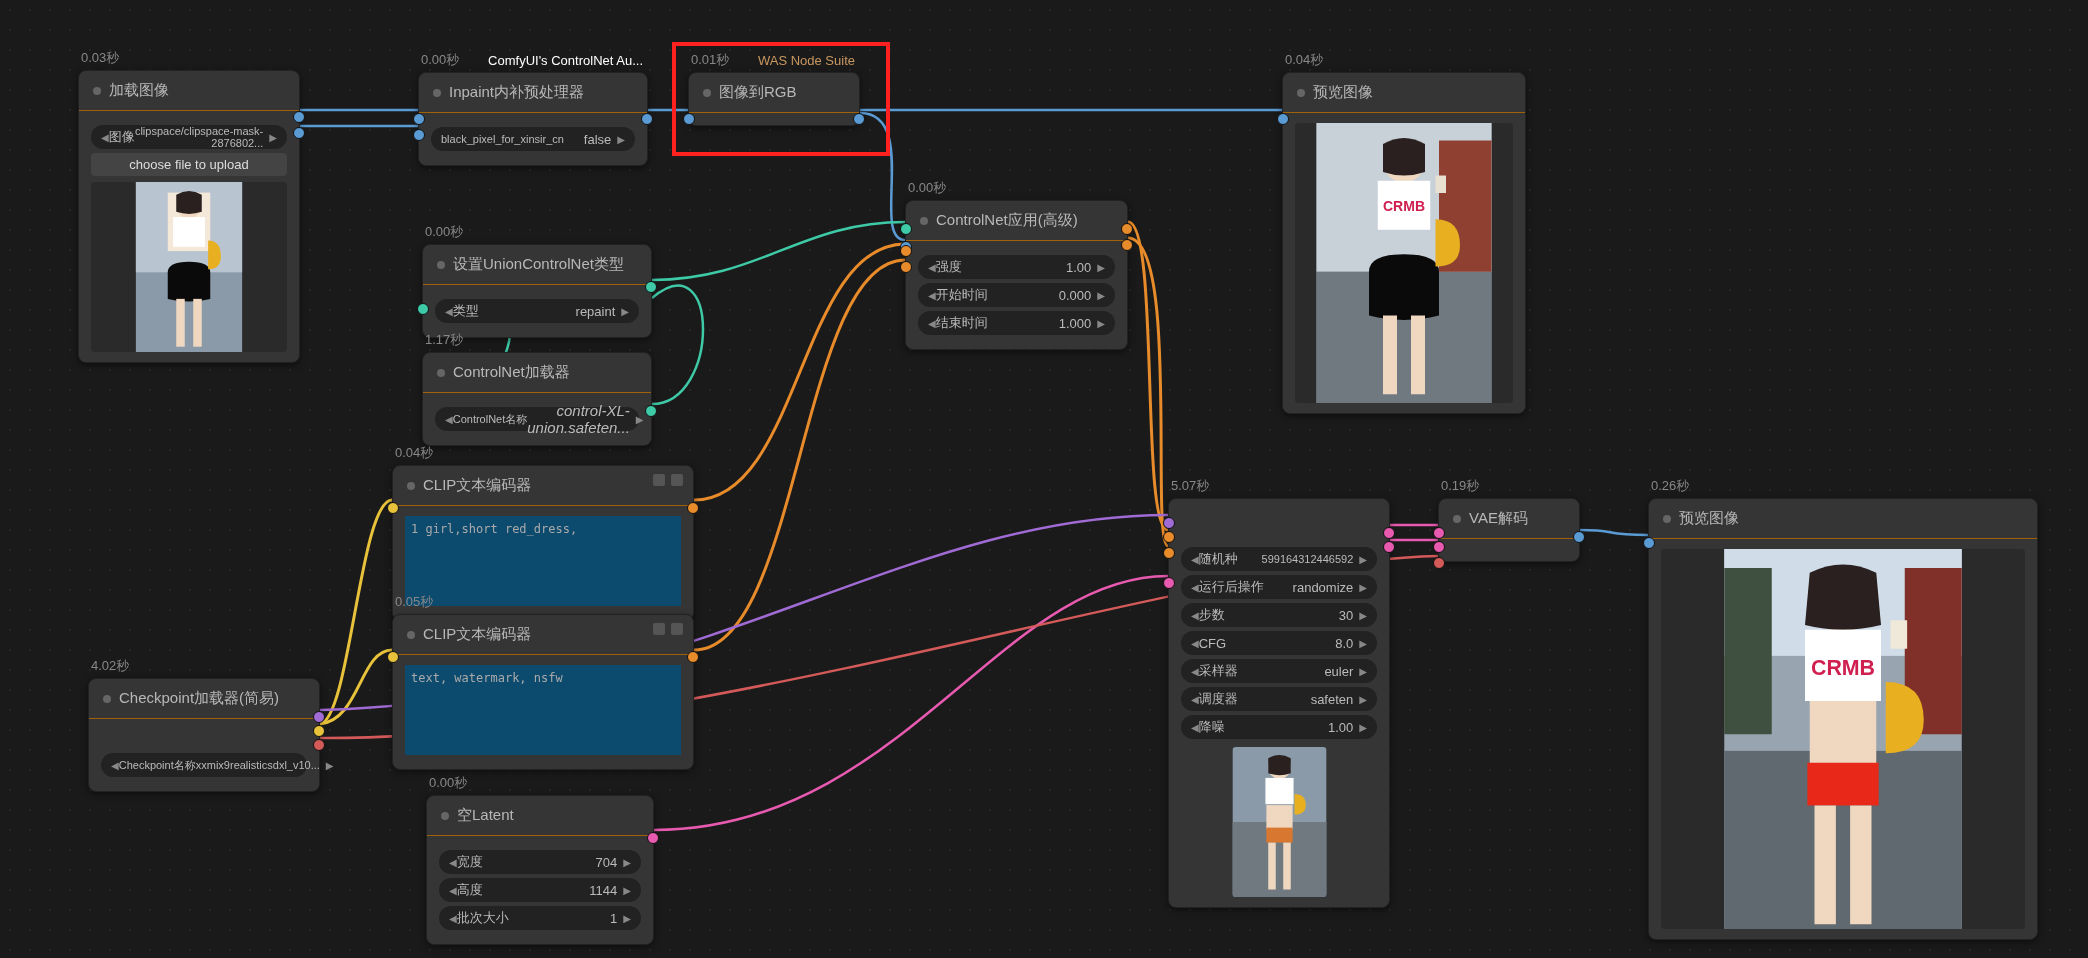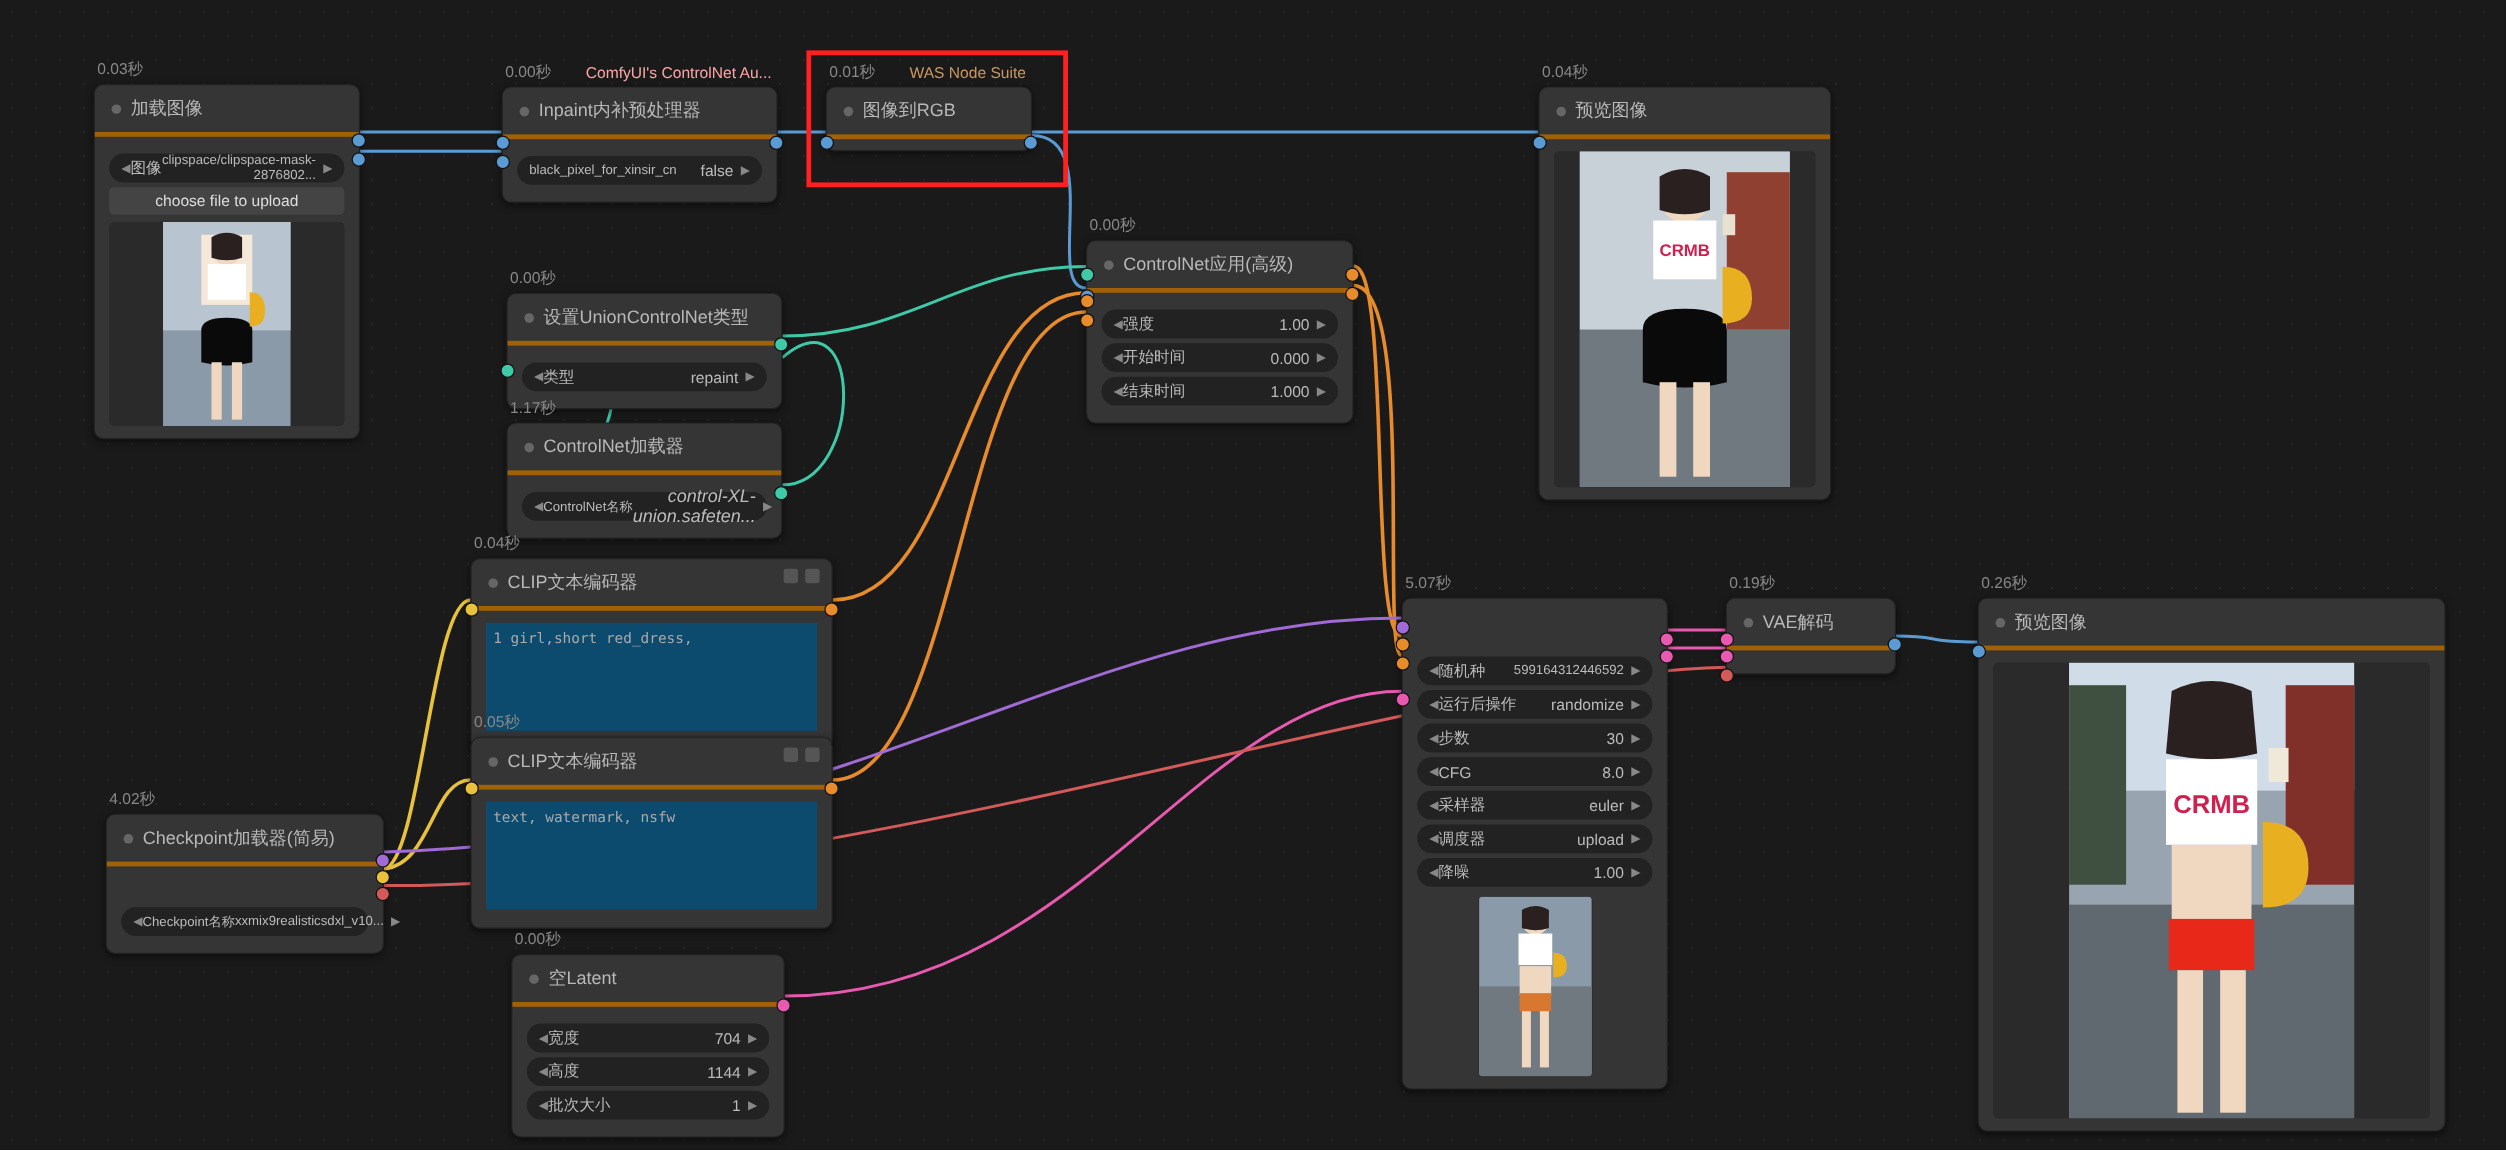--- a/index.html
+++ b/index.html
@@ -1,21 +1,21 @@
 <!DOCTYPE html>
 <html><head>
 <meta charset="utf-8">
 <style>
   * { box-sizing: border-box; margin: 0; padding: 0; }
   html, body { width: 2088px; height: 958px; background: #1a1a1a; background-image: radial-gradient(circle, #262626 1px, transparent 1px); background-size: 20px 20px; font-family: Arial, sans-serif; color: #ccc; overflow: hidden; }
   .canvas { position: relative; width: 100%; height: 100%; }
   .node { position: absolute; background: #353535; border: 1px solid #222; border-radius: 8px; box-shadow: 0 2px 6px rgba(0,0,0,0.5); }
   .node-time { position: absolute; top: -22px; left: 2px; font-size: 13px; color: #888; }
-  .node-badge { position: absolute; top: -20px; right: 4px; font-size: 13px; color: #fca5a5; }
-  .node-title { display:flex; align-items:center; gap:8px; padding: 10px 14px; font-size: 15px; color: #b8b8b8; border-bottom: 4px solid #a16207;}
+  .node-badge { position: absolute; top: -20px; right: 4px; font-size: 13px; color: #ffffff; }
+  .node-title { display:flex; align-items:center; gap:8px; padding: 10px 14px; font-size: 15px; color: #b8b8b8; border-bottom: 1px solid #a16207;}
   .dot { width:8px; height:8px; border-radius:50%; background:#4a8a4a; display:inline-block;}
   .dot.off { background:#666; }
   .node-body { padding: 10px 12px; }
   .slot { position:absolute; width:12px; height:12px; border-radius:50%; border:1px solid #111;}
   .slotl { left:-6px; }
   .slotr { right:-6px; }
   .widget { background:#222; border-radius:12px; padding:3px 10px; margin:4px 0; font-size:13px; color:#bbb; display:flex; align-items:center; justify-content:space-between; height:24px;}
   .widget .arrow { color:#888; font-size:10px;}
   .widget .wlabel { flex:0 0 auto; }
   .widget .wval { flex:1; text-align:right; padding-right:6px;}
@@ -342,21 +342,21 @@
         </div>
     <div class="widget">
           <span class="arrow">◀</span>
           <span class="wlabel">采样器</span>
           <span class="wval">euler</span>
           <span class="arrow">▶</span>
         </div>
     <div class="widget">
           <span class="arrow">◀</span>
           <span class="wlabel">调度器</span>
-          <span class="wval">upload</span>
+          <span class="wval">safeten</span>
           <span class="arrow">▶</span>
         </div>
     <div class="widget">
           <span class="arrow">◀</span>
           <span class="wlabel">降噪</span>
           <span class="wval">1.00</span>
           <span class="arrow">▶</span>
         </div>
     <div class="preview-img" style="height:150px; width:95px; margin:8px auto 0;">
       <svg class="person-svg" viewBox="0 0 100 160">

